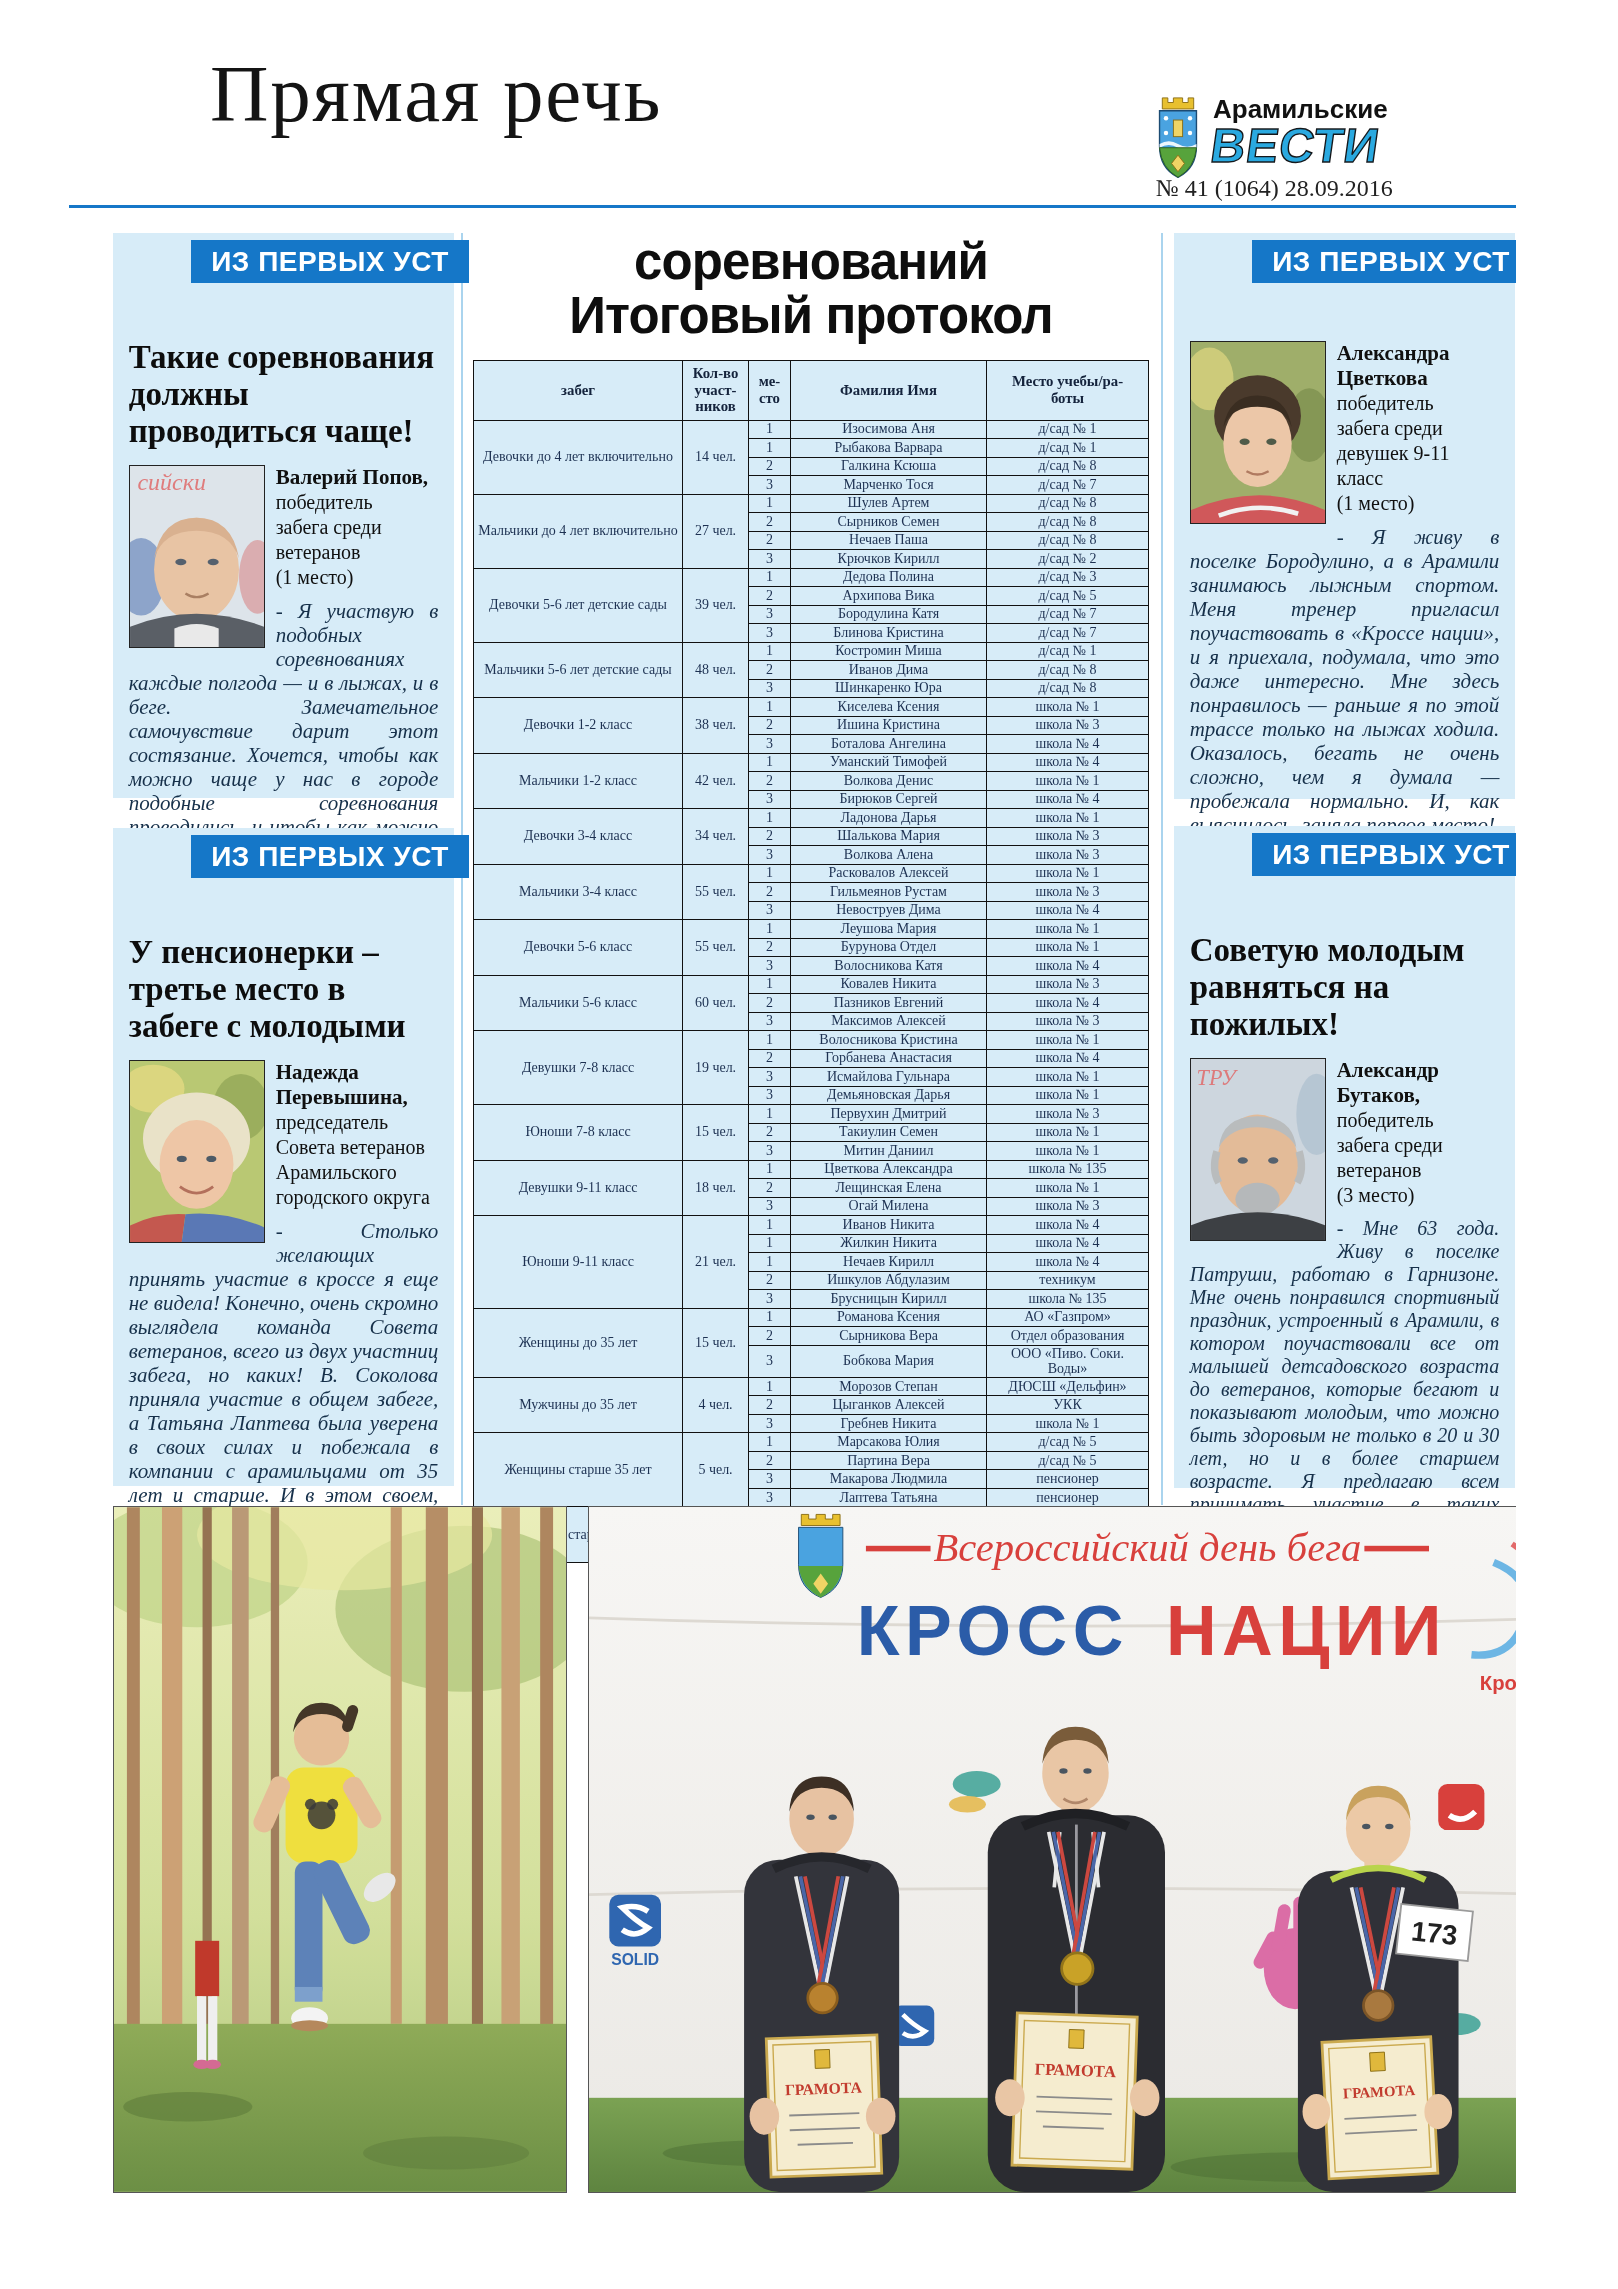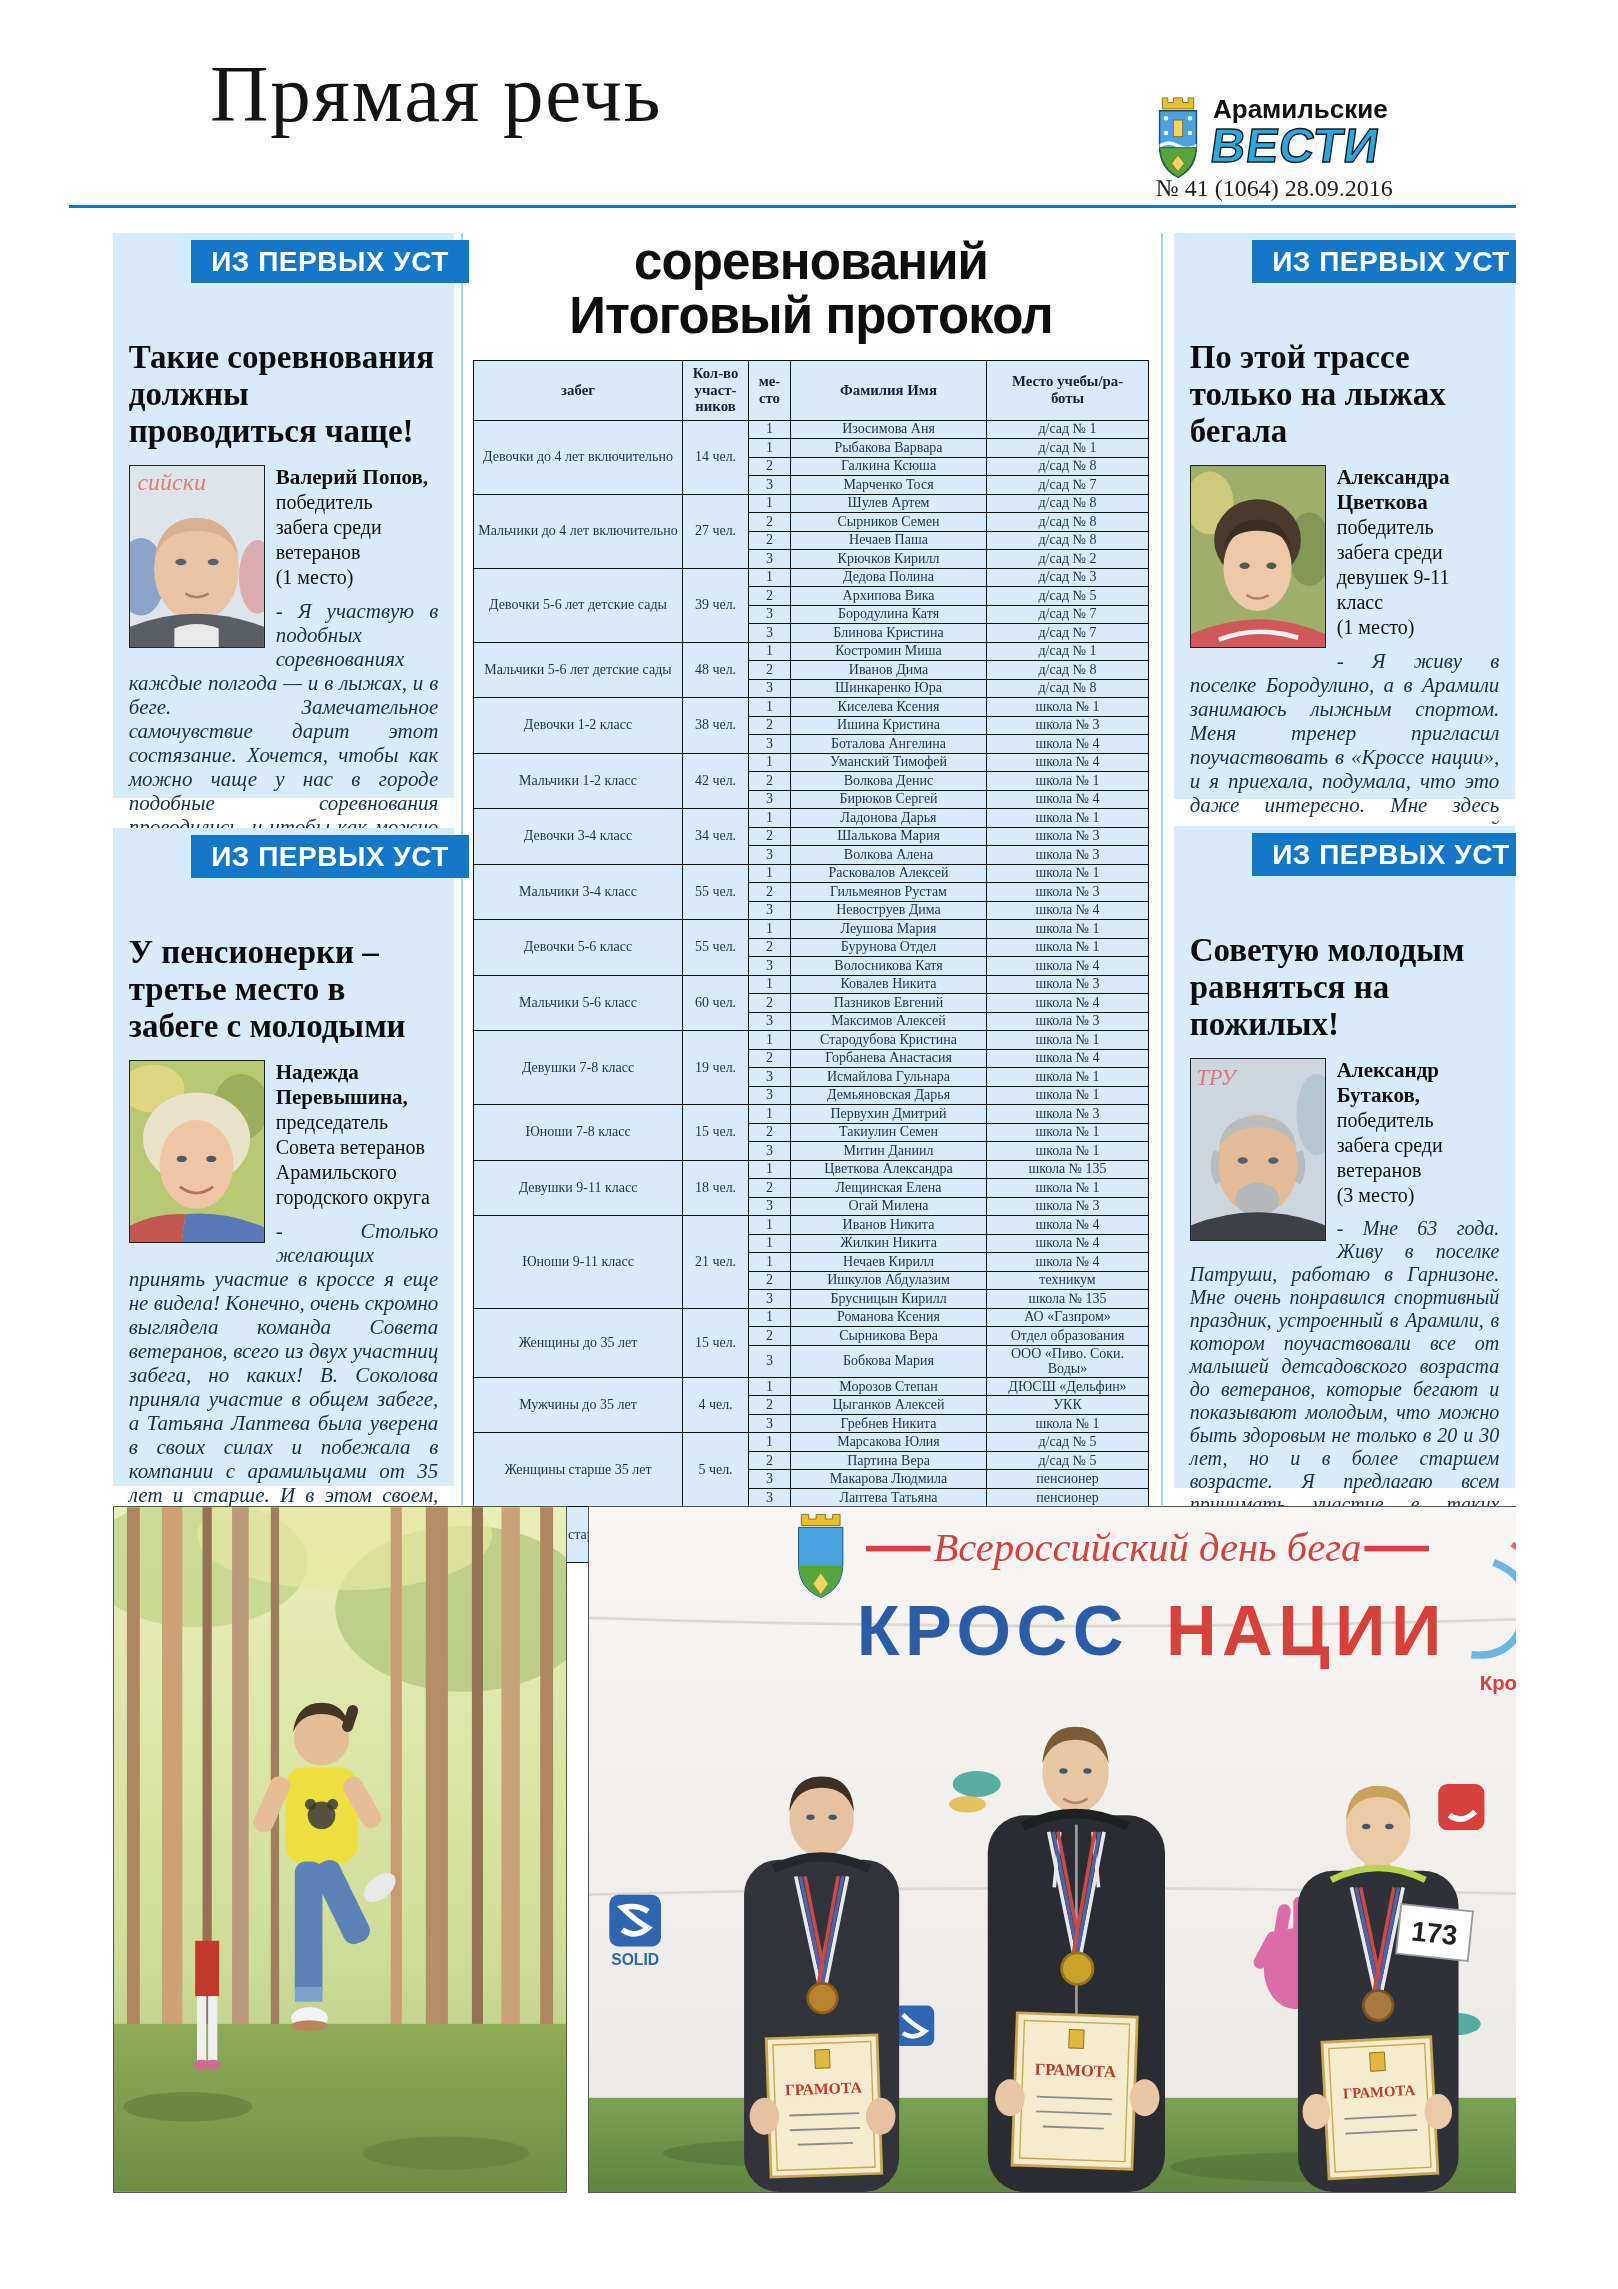--- a/index.html
+++ b/index.html
@@ -146,21 +146,20 @@
 Арамильского
 городского округа</div>
       </div>
       <p class="abody">- Столько желающих принять участие в кроссе я еще не видела! Конечно, очень скромно выглядела команда Совета ветеранов, всего из двух участниц забега, но каких! В. Соколова приняла участие в общем забеге, а Татьяна Лаптева была уверена в своих силах и побежала в компании с арамильцами от 35 лет и старше. И в этом своем, как оказалось, совсем не пенсионном возрасте, заняла третье место, разделив его с более молодой бегуньей. Поздравляем наших дорогих участниц кросса, здоровья и желаем дальнейших успехов в спорте!</p>
     </div>
   </section>
 
   <section class="block" id="block-rt">
     <div class="badge">ИЗ ПЕРВЫХ УСТ</div>
     <div class="inner">
-      <h2 class="headline">По этой трассе только на лыжах бегала</h2>
       <div class="portrait">
         <svg width="134" height="181" viewBox="0 0 145 196">
           <rect width="145" height="196" fill="#9fae6a"></rect>
           <ellipse cx="20" cy="40" rx="26" ry="34" fill="#d8d27e" opacity="0.8"></ellipse>
           <ellipse cx="128" cy="90" rx="24" ry="40" fill="#7e9150" opacity="0.8"></ellipse>
           <ellipse cx="72" cy="80" rx="47" ry="44" fill="#4a3a2c"></ellipse>
           <ellipse cx="72" cy="110" rx="37" ry="47" fill="#ecc7a8"></ellipse>
           <path d="M35 92 q6 -34 37 -34 q31 0 37 34 q-8 -22 -37 -22 q-29 0 -37 22z" fill="#3a2d21"></path>
           <ellipse cx="58" cy="108" rx="5.5" ry="3.5" fill="#4f5b49"></ellipse>
           <ellipse cx="87" cy="108" rx="5.5" ry="3.5" fill="#4f5b49"></ellipse>
@@ -422,21 +421,21 @@
           </tr>
           <tr>
             <td>3</td>
             <td>Максимов Алексей</td>
             <td>школа № 3</td>
           </tr>
           <tr>
             <td class="race" rowspan="4">Девушки  7-8 класс</td>
             <td class="count" rowspan="4">19 чел.</td>
             <td>1</td>
-            <td>Стародубова Кристина</td>
+            <td>Волосникова Кристина</td>
             <td>школа № 1</td>
           </tr>
           <tr>
             <td>2</td>
             <td>Горбанева Анастасия</td>
             <td>школа № 4</td>
           </tr>
           <tr>
             <td>3</td>
             <td>Исмайлова Гульнара</td>

